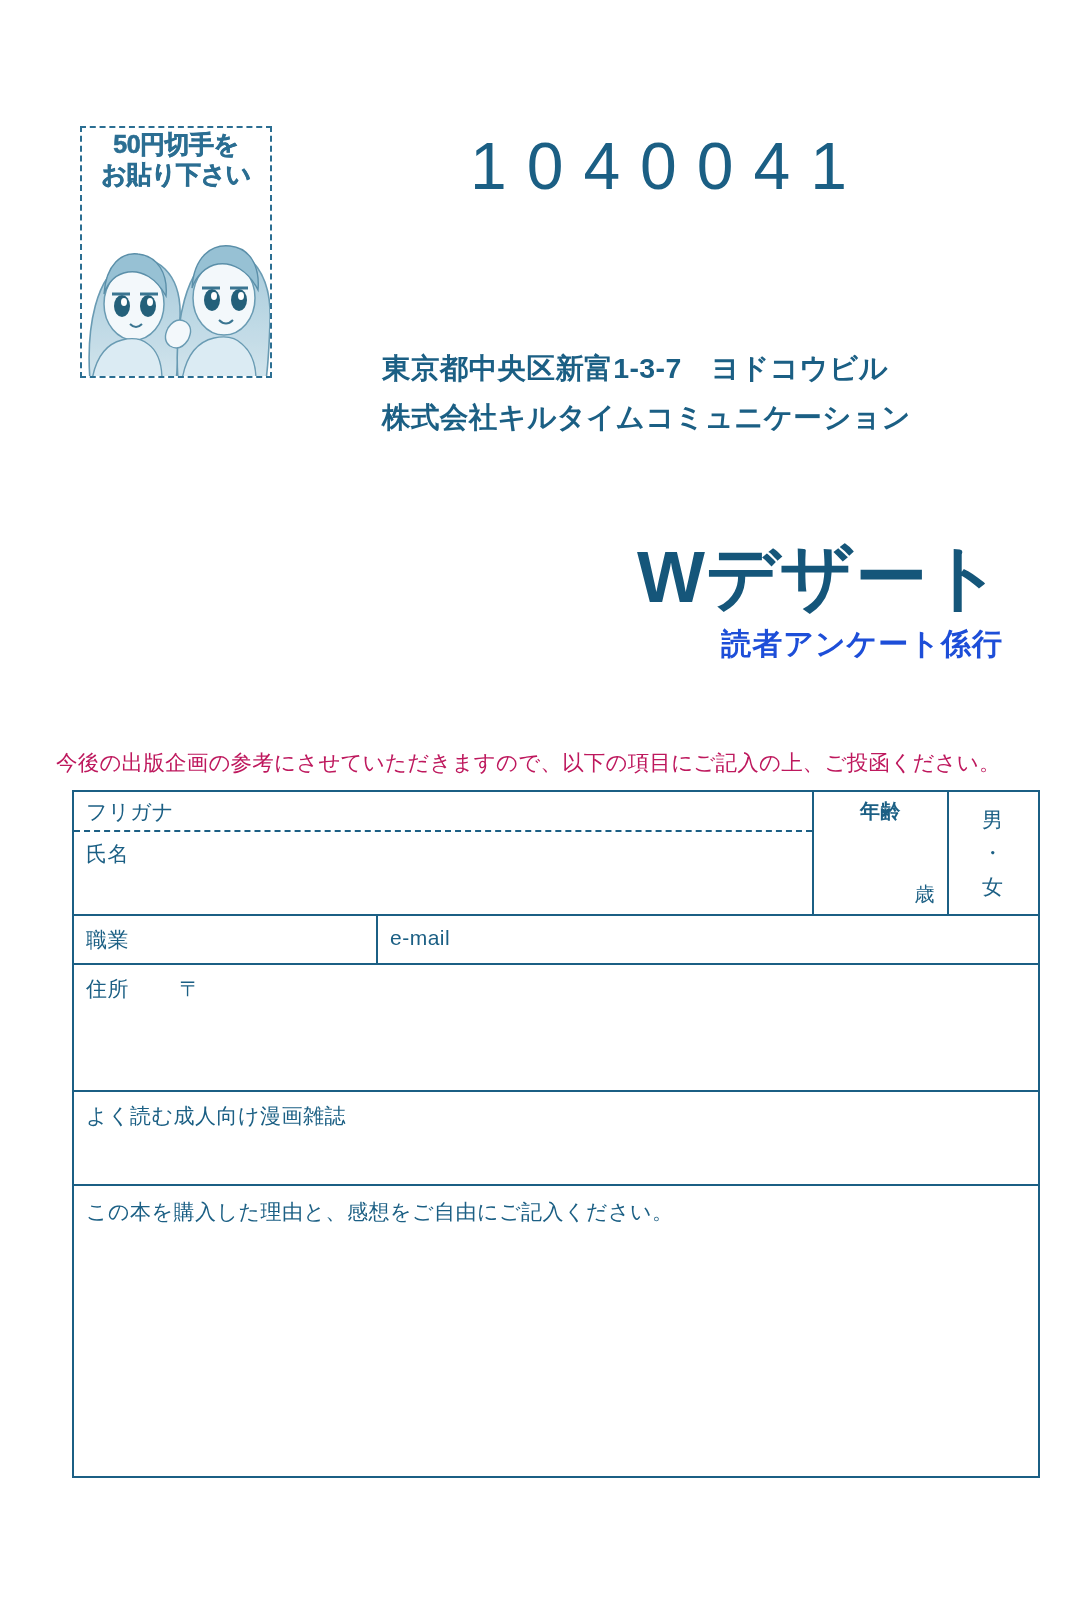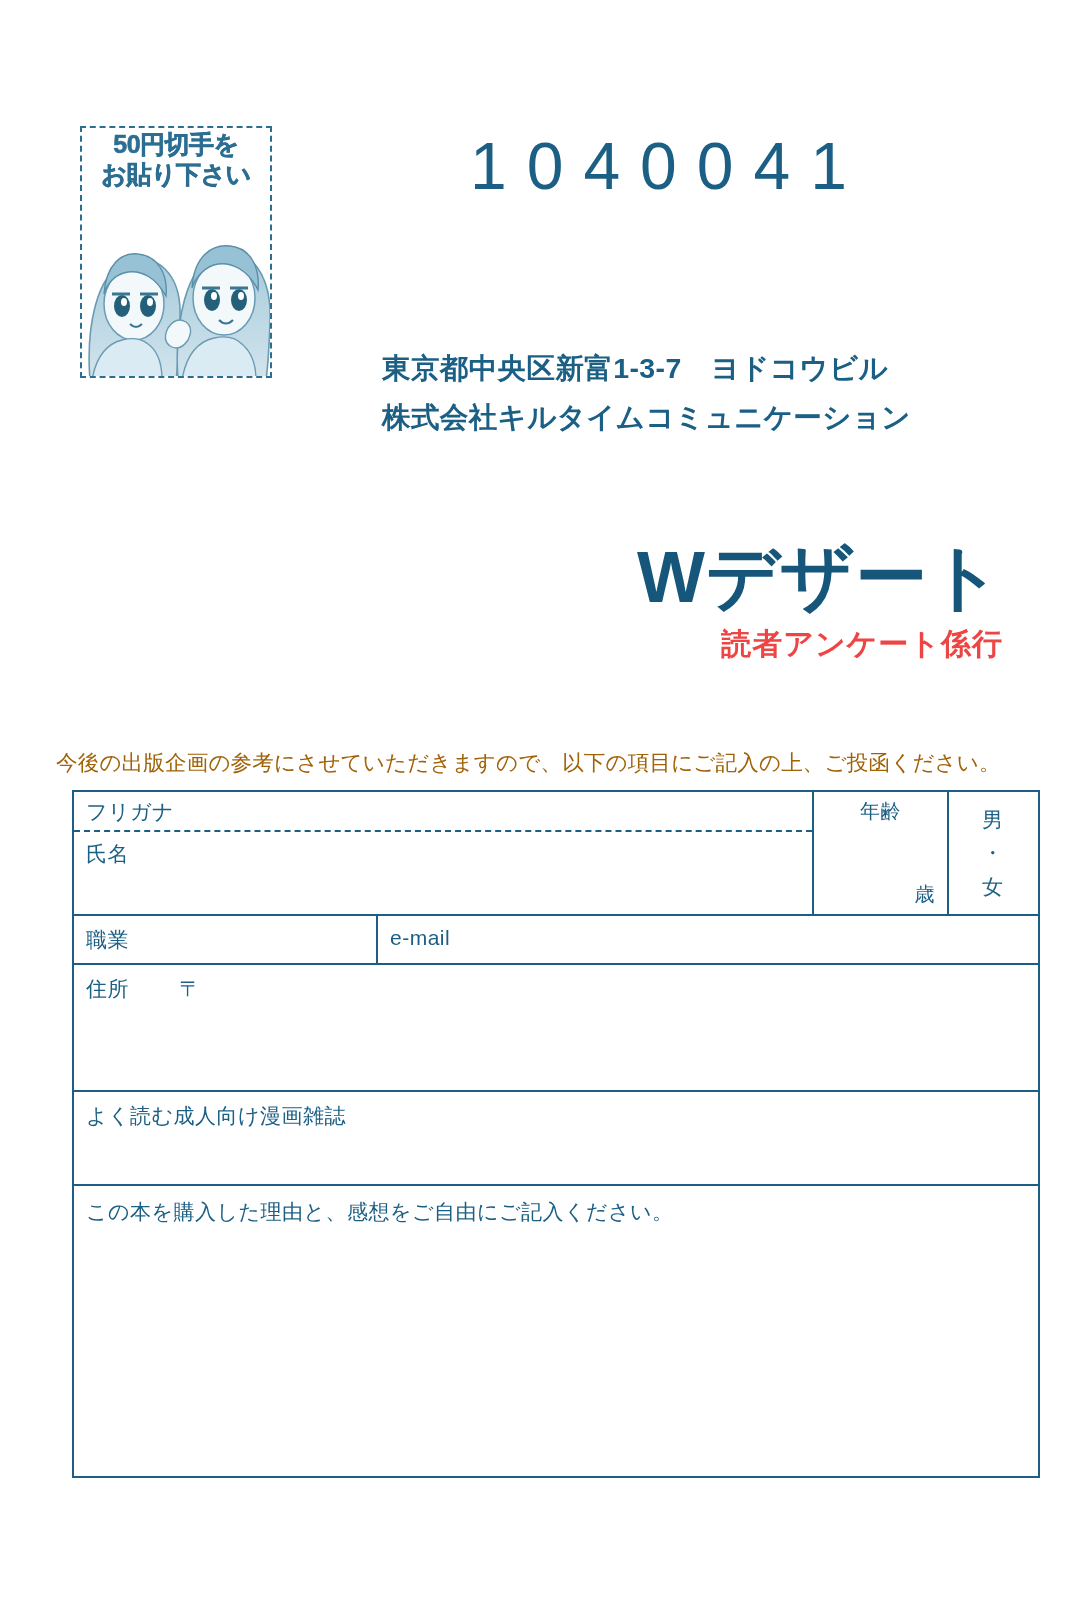--- a/index.html
+++ b/index.html
@@ -80,32 +80,32 @@
     font-weight: bold;
     letter-spacing: 1px;
     color: #15567a;
     line-height: 1.05;
     white-space: nowrap;
   }
   .title-sub {
     font-size: 30px;
     font-weight: bold;
     letter-spacing: 1px;
-    color: #ef4444;
+    color: #1d4ed8;
     margin-top: 8px;
     white-space: nowrap;
   }
 
   
   .intro {
     position: absolute;
     left: 56px; top: 748px;
     font-size: 21.5px;
     letter-spacing: 0.2px;
-    color: #a16207;
+    color: #be185d;
     white-space: nowrap;
   }
 
   
   .form {
     position: absolute;
     left: 72px; top: 790px;
     width: 968px;
     border: 2.5px solid #1b5f84;
     background: #fff;
@@ -132,20 +132,21 @@
     padding: 8px 0 0 12px;
   }
   .age-cell {
     width: 135px;
     position: relative;
   }
   .age-top {
     text-align: center;
     padding-top: 6px;
     font-size: 20px;
+    font-weight: bold;
   }
   .age-sai {
     position: absolute;
     right: 12px; bottom: 6px;
     font-size: 20px;
   }
   .sex-cell {
     width: 88px;
     display: flex;
     align-items: center;

